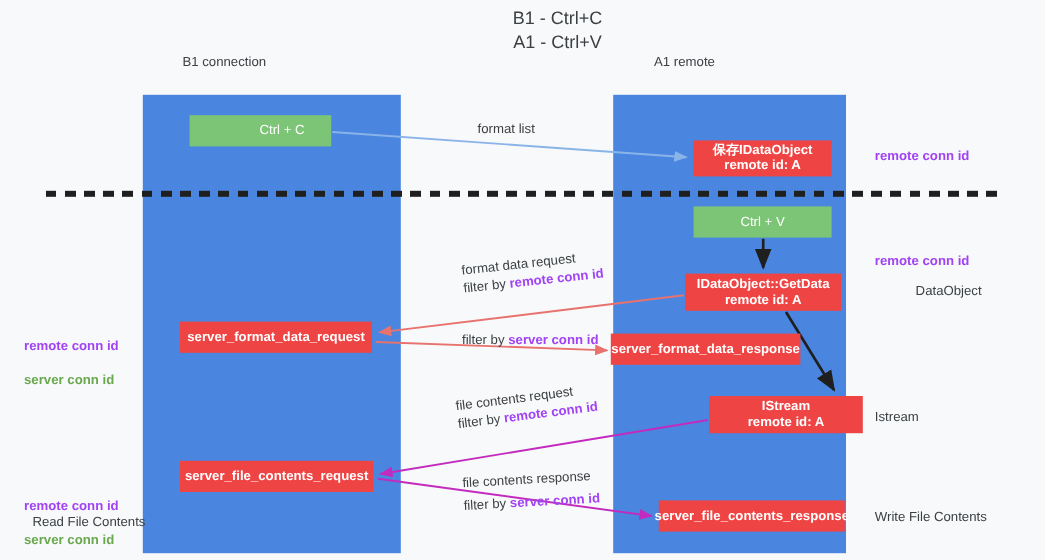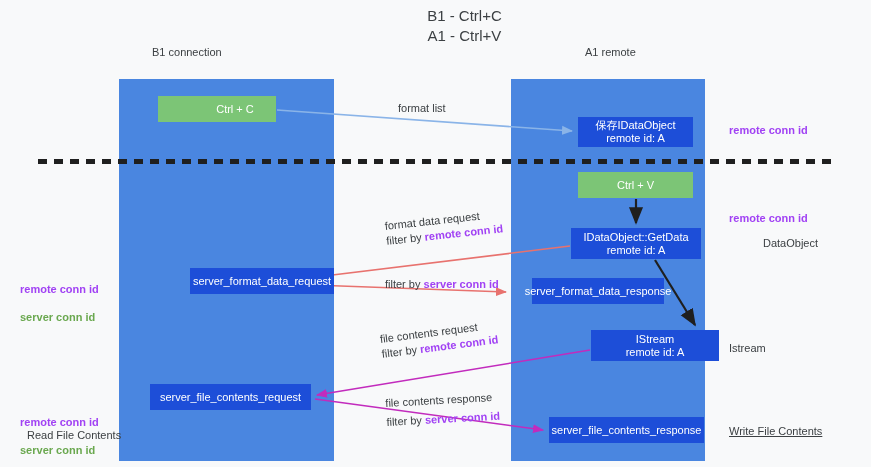--- a/index.html
+++ b/index.html
@@ -20,21 +20,21 @@
     font-size:15px;line-height:20px;color:#3c4043;
     white-space:pre-line;
     padding-left:29px;
   }
 
   
   .col-head{
     font-size:11px;line-height:13px;text-align:left;color:#3c4043;
   }
   #head-b1{left:152px;top:46px;width:130px;}
-  #head-a1{left:585px;top:46px;width:155px;}
+  #head-a1{left:545px;top:46px;width:155px;}
 
   
   .lane{background:#4a86e0;}
   #lane-b1{left:119px;top:79px;width:215px;height:382px;}
   #lane-a1{left:511px;top:79px;width:194px;height:382px;}
 
   
   #divider{
     left:38px;top:159px;width:796px;height:5px;
     background-image:repeating-linear-gradient(to right,#1f1f1f 0px,#1f1f1f 9px,transparent 9px,transparent 16px);
@@ -44,43 +44,43 @@
   .node{
     box-sizing:border-box;
     display:flex;align-items:center;justify-content:center;
     text-align:center;
     color:#ffffff;
     font-size:11px;line-height:13px;
     white-space:pre-line;
     padding:2px 4px;
   }
   .green{background:#7cc576;}
-  .orange{background:#1d4ed8;}
+  .orange{background:#ef4444;font-weight:bold;}
 
   #n-ctrlc{left:158px;top:96px;width:118px;height:26px;padding-left:40px;}
   #n-save-ido{left:578px;top:117px;width:115px;height:30px;}
   #n-ctrlv{left:578px;top:172px;width:115px;height:26px;}
   #n-getdata{left:571px;top:228px;width:130px;height:31px;}
-  #n-fmt-req{left:150px;top:268px;width:144px;height:26px;margin-left:40px;}
-  #n-fmt-res{left:532px;top:278px;width:132px;height:26px;}
+  #n-fmt-req{left:150px;top:268px;width:160px;height:26px;}
+  #n-fmt-res{left:509px;top:278px;width:158px;height:26px;}
   #n-istream{left:591px;top:330px;width:128px;height:31px;}
   #n-file-req{left:150px;top:384px;width:161px;height:26px;}
   #n-file-res{left:549px;top:417px;width:155px;height:26px;}
 
   
   .ann{font-size:11px;line-height:14px;white-space:pre-line;}
   .purple{color:#a142f4;font-weight:bold;}
   .green-t{color:#6aa84f;font-weight:bold;}
   .plain{color:#3c4043;}
 
   #ann-r1{left:729px;top:123px;}
   #ann-r2{left:729px;top:211px;}
   #ann-r3{left:728px;top:236px;margin-left:35px;}
   #ann-r4{left:729px;top:341px;}
-  #ann-r5{left:729px;top:424px;text-decoration:underline;}
+  #ann-r5{left:729px;top:424px;}
 
   
   #ann-l1{left:20px;top:268px;}
   #ann-l2{left:27px;top:384px;margin-top:44px;}
   #ann-l3{left:20px;top:401px;}
 
   
   .elabel{
     font-size:11px;line-height:15px;
     color:#3c4043;white-space:nowrap;

